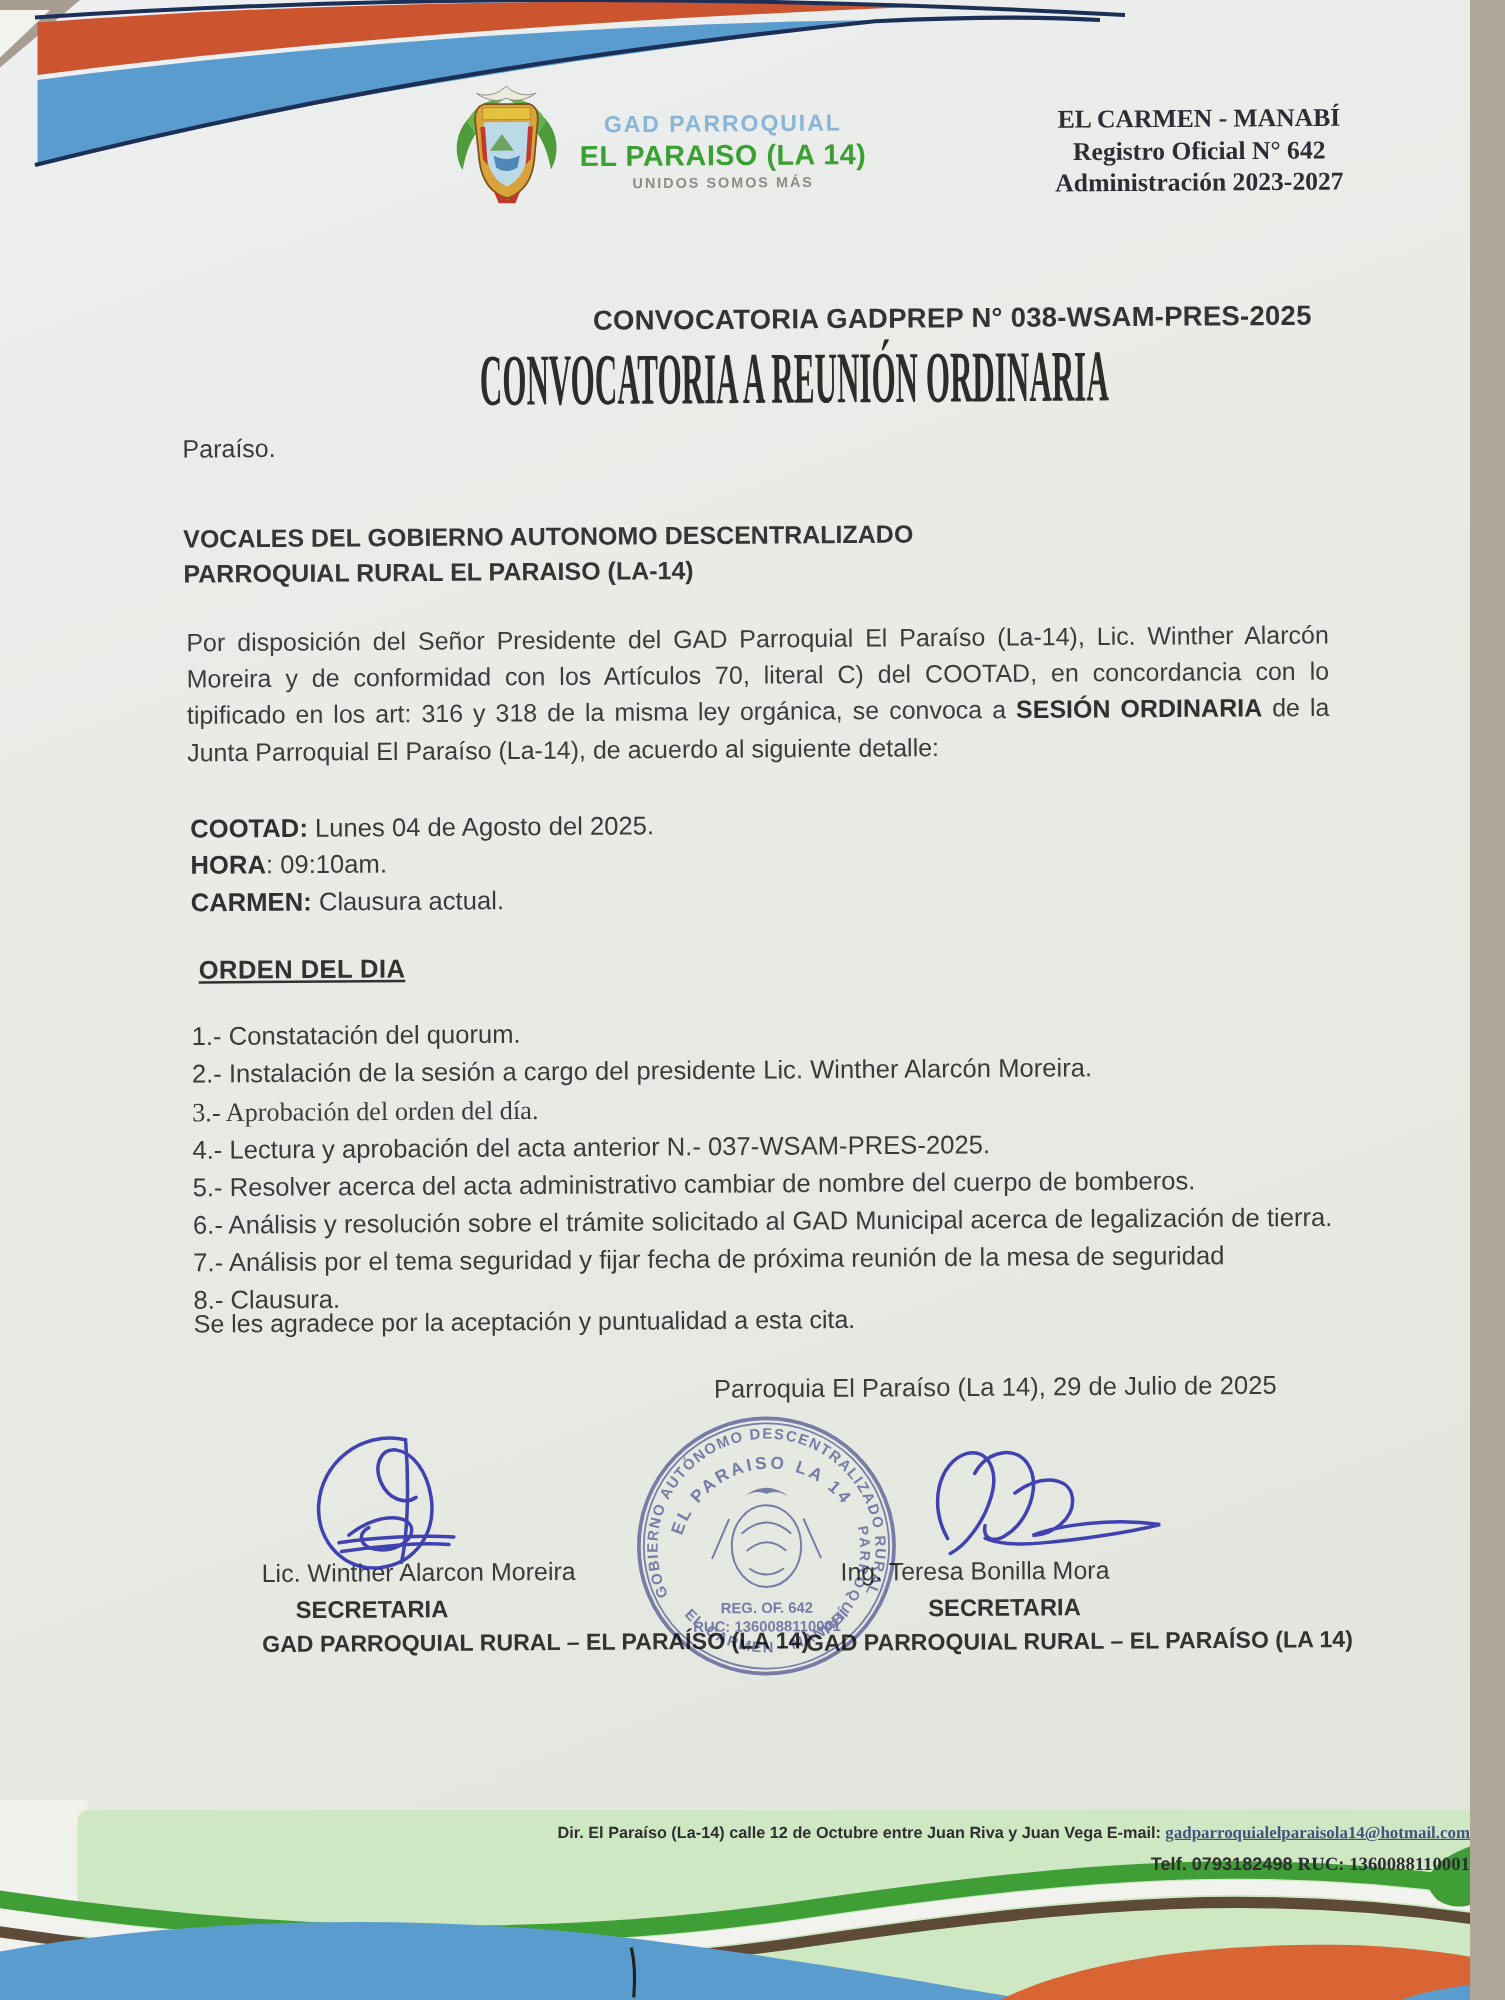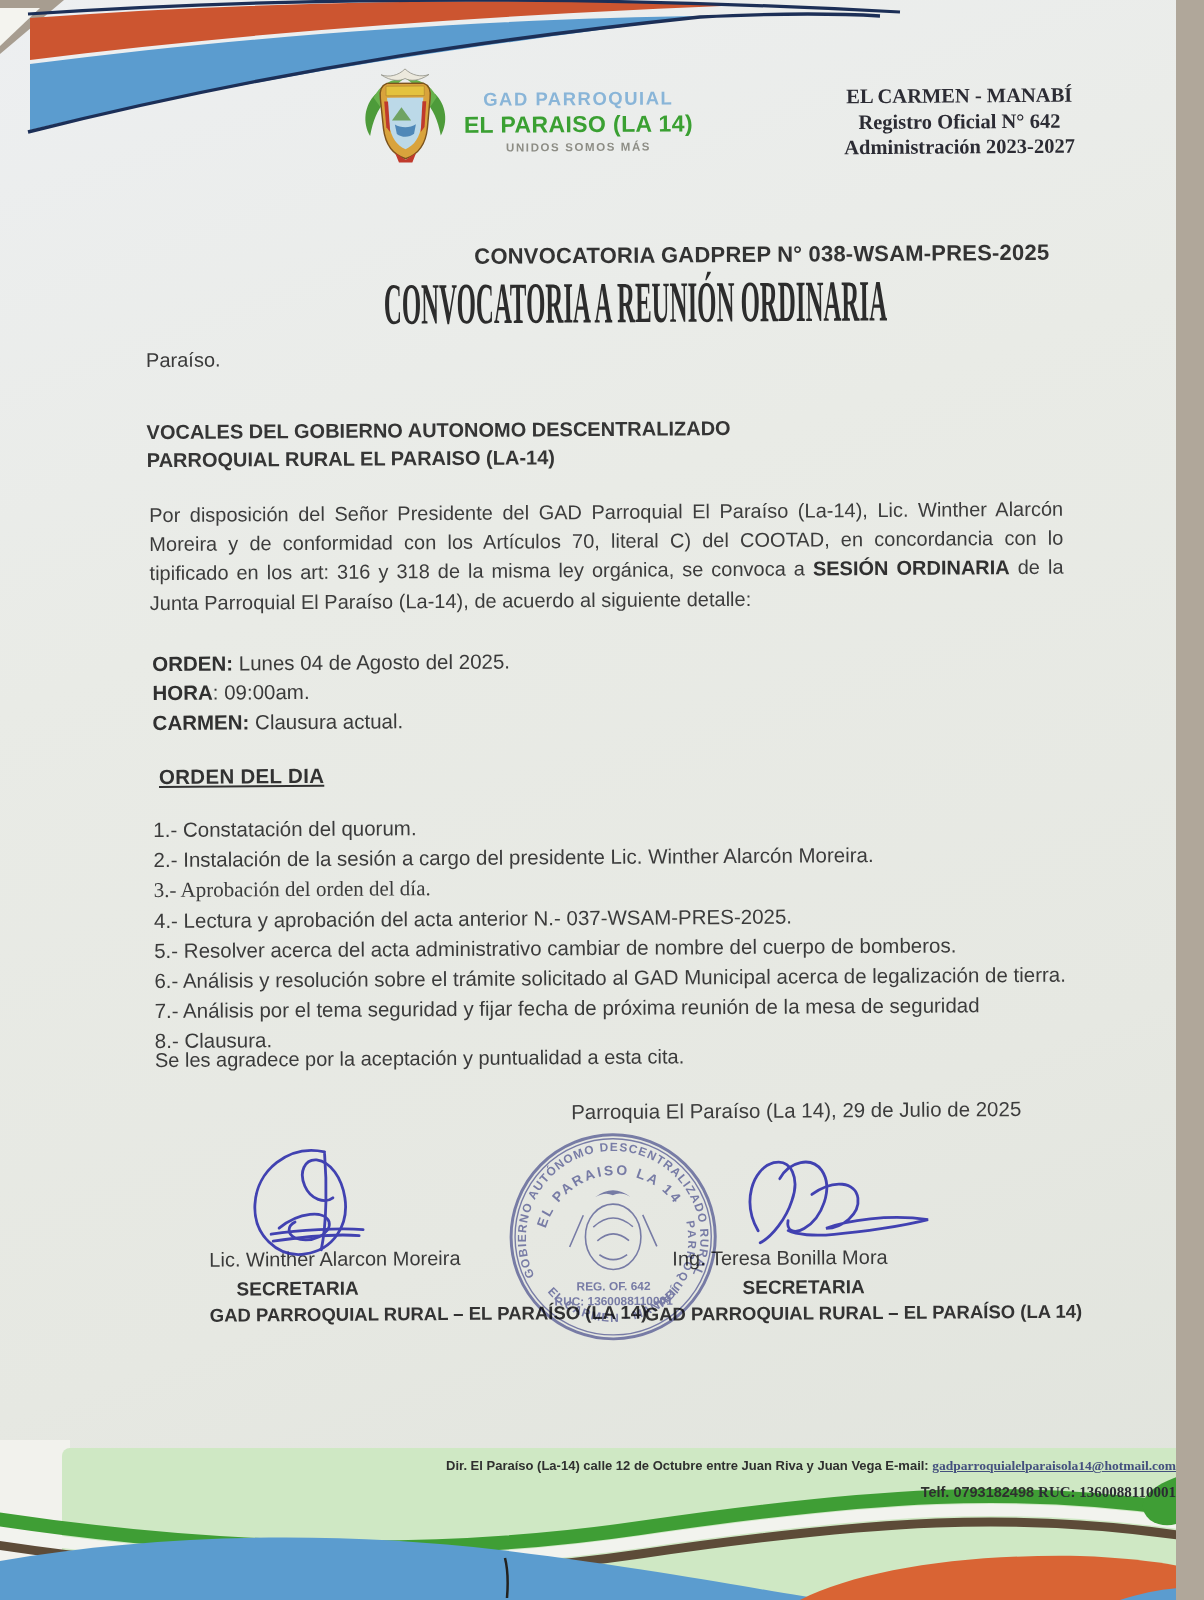--- a/index.html
+++ b/index.html
@@ -135,22 +135,22 @@
       <div class="salutation">Paraíso.</div>
 
       <div class="addressee">
         <div>VOCALES DEL GOBIERNO AUTONOMO DESCENTRALIZADO</div>
         <div>PARROQUIAL RURAL EL PARAISO (LA-14)</div>
       </div>
 
       <p class="body-par"><span>Por disposición del Señor Presidente del GAD Parroquial El Paraíso (La-14), Lic. Winther Alarcón Moreira y de conformidad con los Artículos 70, literal C) del COOTAD, en concordancia con lo tipificado en los art: 316 y 318 de la misma ley orgánica, se convoca a </span><b>SESIÓN ORDINARIA</b><span> de la Junta Parroquial El Paraíso (La-14), de acuerdo al siguiente detalle:</span></p>
 
       <div class="meta">
-        <div><b>ORDEN:</b><span> Lunes 04 de Agosto del 2025.</span></div>
-        <div><b>HORA</b><span>: 09:00am.</span></div>
+        <div><b>COOTAD:</b><span> Lunes 04 de Agosto del 2025.</span></div>
+        <div><b>HORA</b><span>: 09:10am.</span></div>
         <div><b>CARMEN:</b><span> Clausura actual.</span></div>
       </div>
 
       <div class="orden-title">ORDEN DEL DIA</div>
 
       <div class="orden-list">
         <div class="orden-item">1.- Constatación del quorum.</div>
         <div class="orden-item">2.- Instalación de la sesión a cargo del presidente Lic. Winther Alarcón Moreira.</div>
         <div class="orden-item">3.- Aprobación del orden del día.</div>
         <div class="orden-item">4.- Lectura y aprobación del acta anterior N.- 037-WSAM-PRES-2025.</div>

